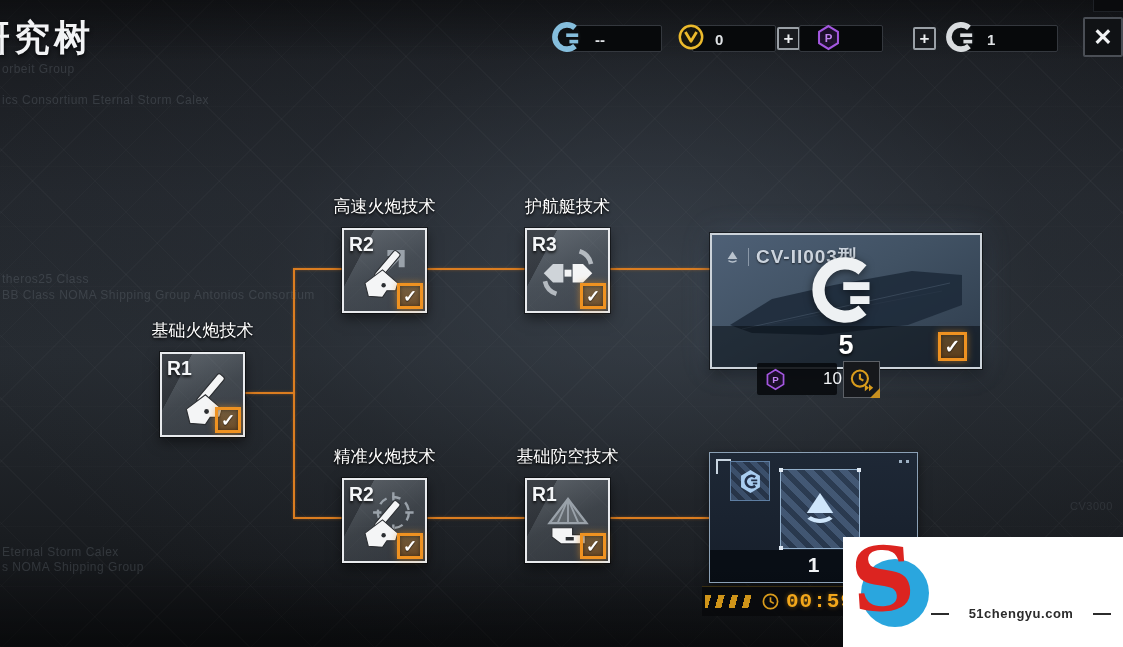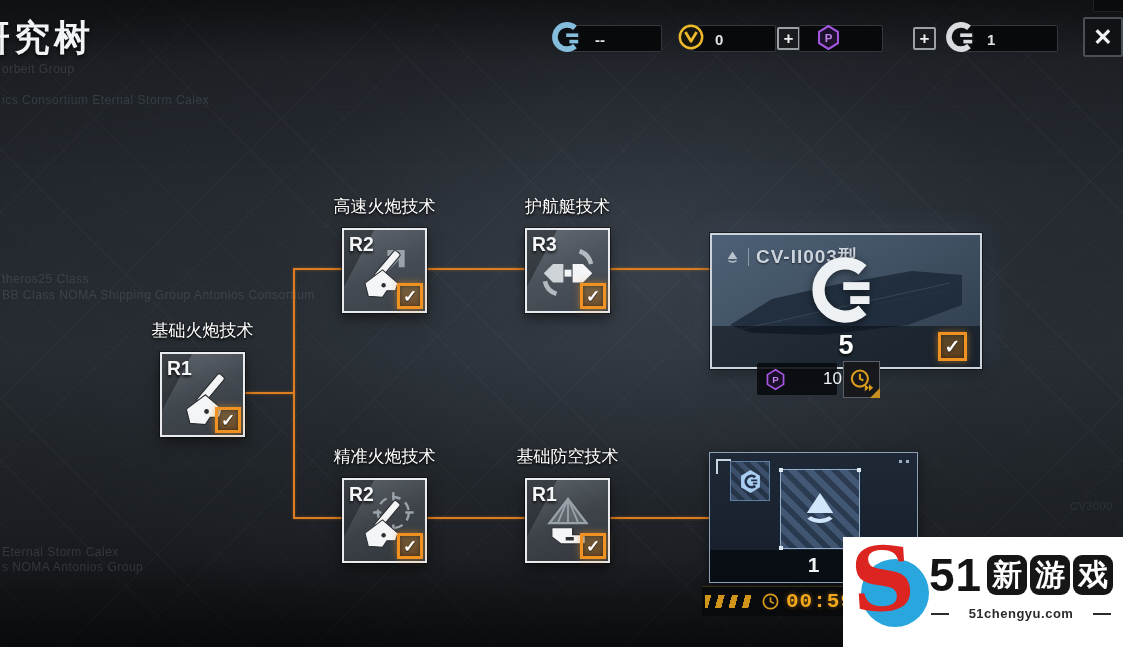--- a/index.html
+++ b/index.html
@@ -133,21 +133,21 @@
 
   <div class="grid-overlay"></div>
   <div class="top-shade"></div>
   <div class="bottom-shade"></div>
 
   <div class="bgtext" style="left:2px;top:62px">orbeit Group</div>
   <div class="bgtext" style="left:2px;top:93px">ics Consortium Eternal Storm Calex</div>
   <div class="bgtext" style="left:2px;top:272px">theros25 Class</div>
   <div class="bgtext" style="left:2px;top:288px">BB Class NOMA Shipping Group Antonios Consortium</div>
   <div class="bgtext" style="left:2px;top:545px">Eternal Storm Calex</div>
-  <div class="bgtext" style="left:2px;top:560px">s NOMA Antonios Group</div>
+  <div class="bgtext" style="left:2px;top:560px">s NOMA Shipping Group</div>
   <div class="bgtext" style="left:1070px;top:500px;opacity:.2;font-size:11px">CV3000</div>
 
   <div class="page-title">研究树</div>
 
   <div class="pill" style="left:566px;top:25px;width:96px;padding-left:28px">
     <span>--</span>
   </div>
   <div class="curr-icon" style="left:551px;top:21px;width:32px;height:32px">
     <svg width="32" height="32" viewBox="0 0 40 40" style="color:#85bedd">
         <use href="#glogo"></use>
@@ -344,26 +344,20 @@
       </svg>
     </span>
     <span class="timer-text">00:59</span>
   </div>
 
   <div class="watermark">
     <div class="wm-logo">
       <div class="wm-circle"></div>
       <div class="wm-s">S</div>
     </div>
-    <div class="wm-titlerow">
-      <span class="wm-prefix">51</span>
-      <span class="wm-char">新</span>
-      <span class="wm-char">游</span>
-      <span class="wm-char">戏</span>
-    </div>
     <div class="wm-siterow">
       <span class="wm-line"></span>
       <span class="wm-site">51chengyu.com</span>
       <span class="wm-line"></span>
     </div>
   </div>
 
 </div>
 
 </body></html>

